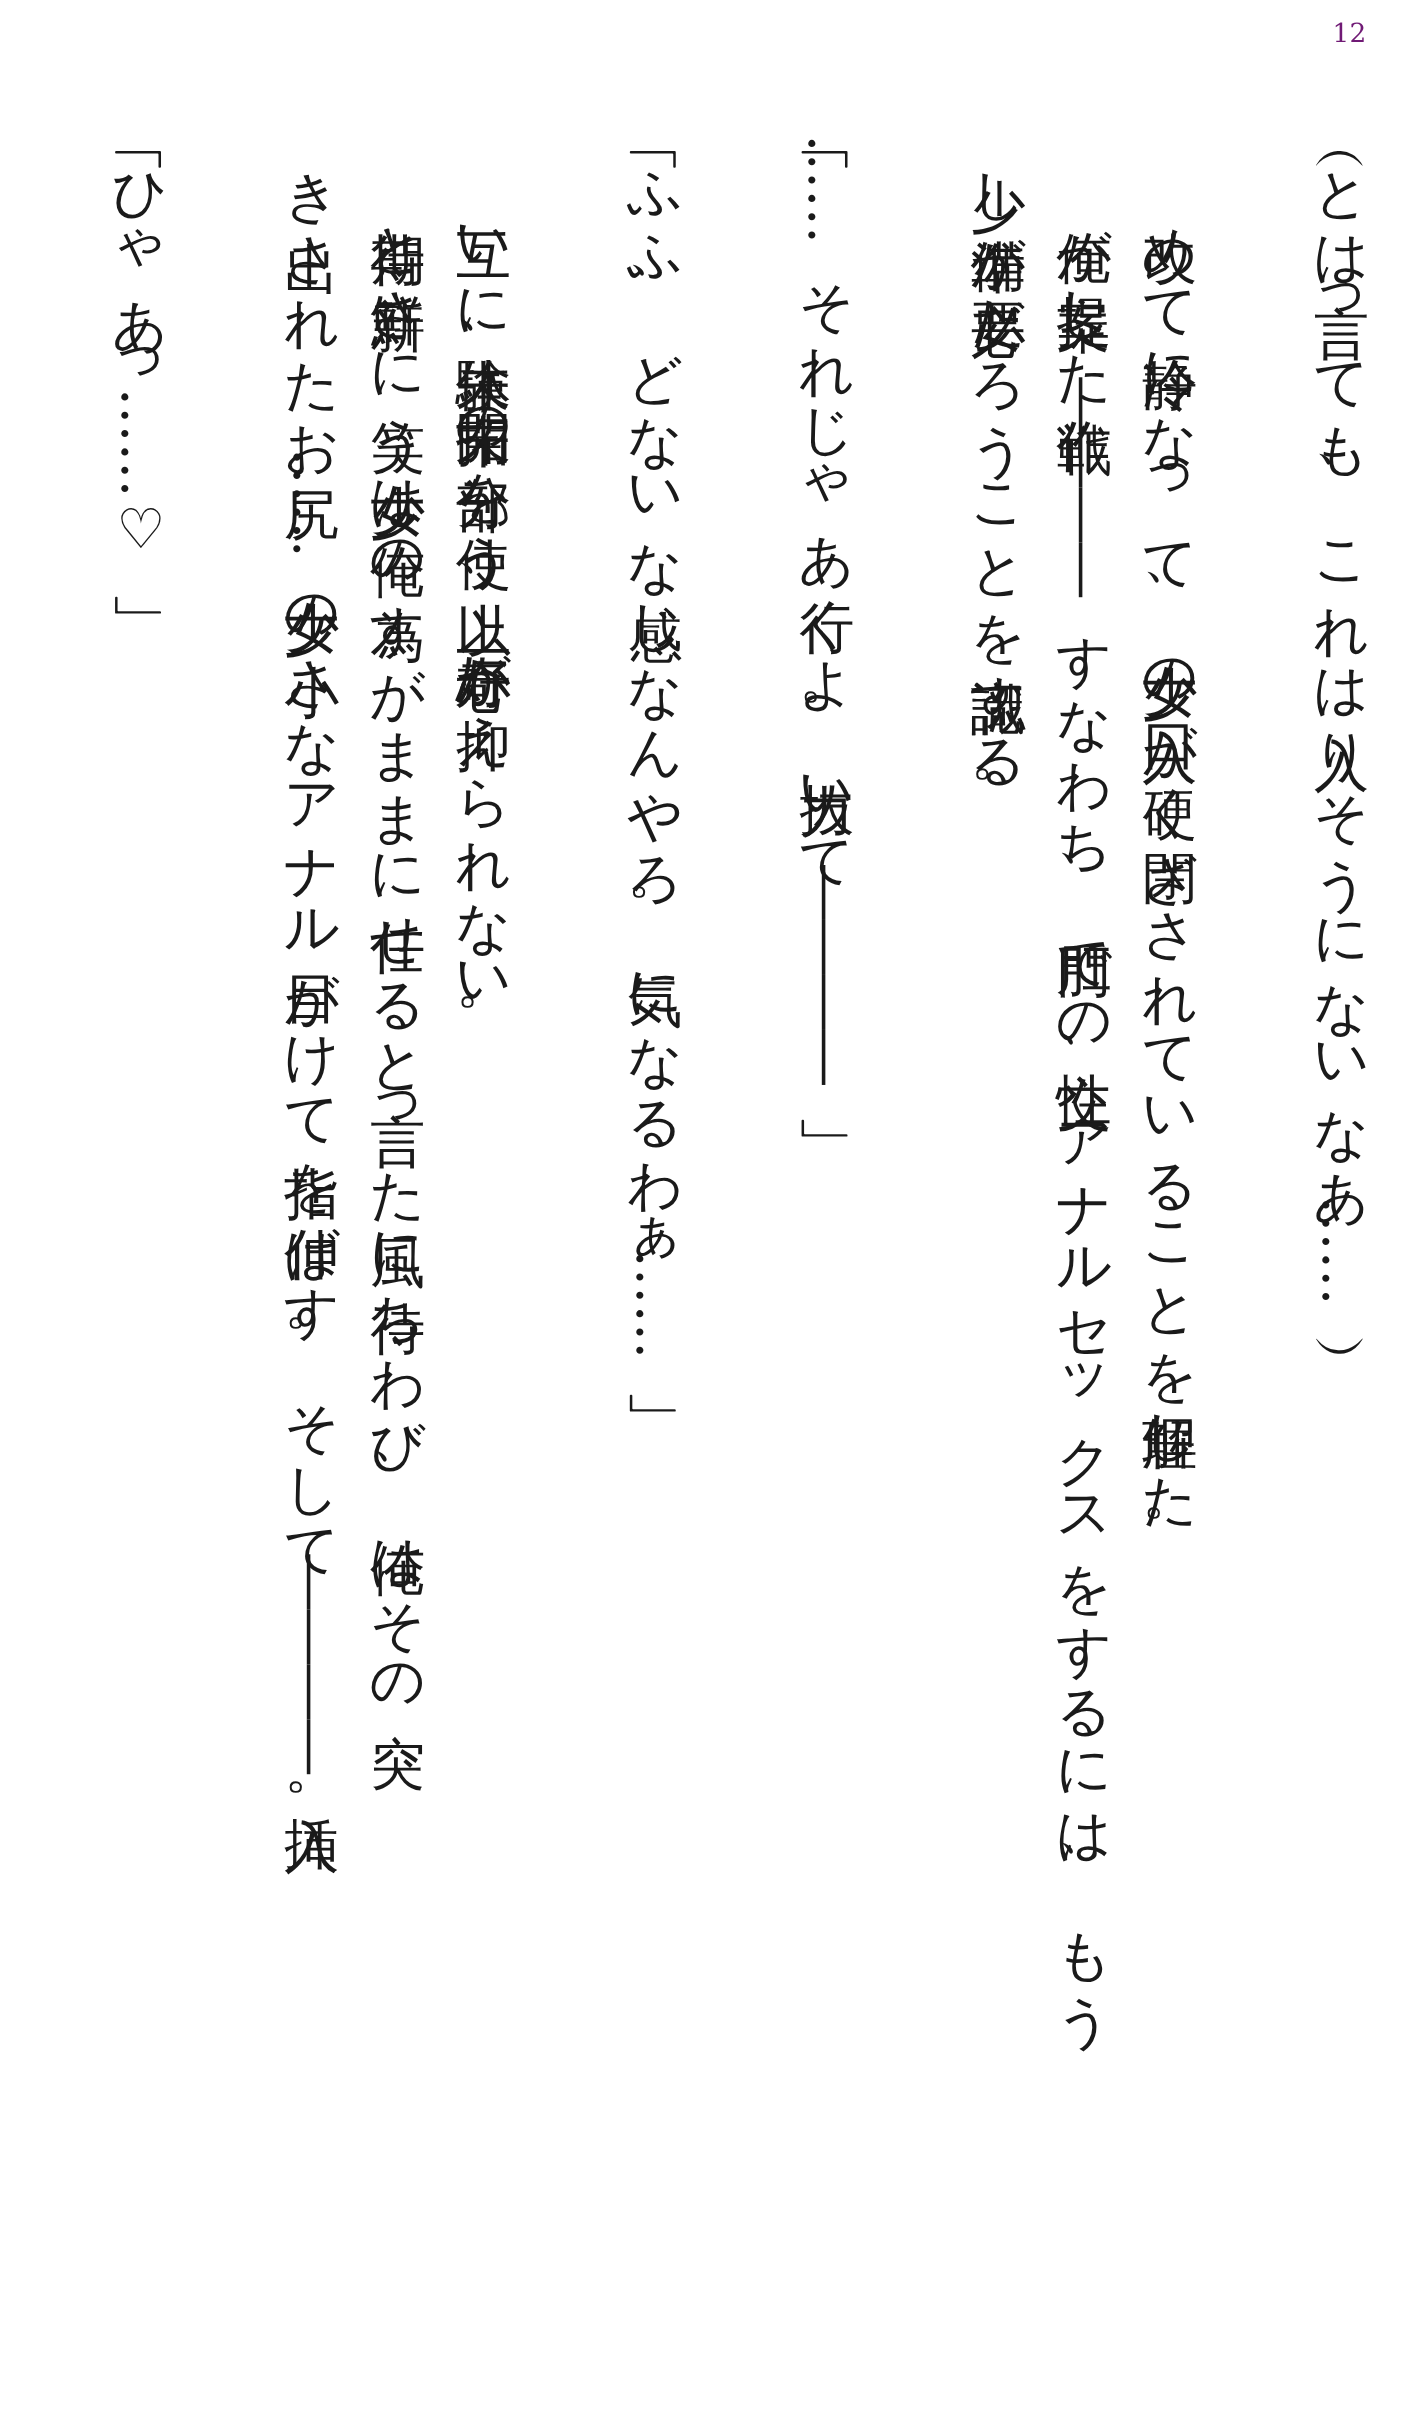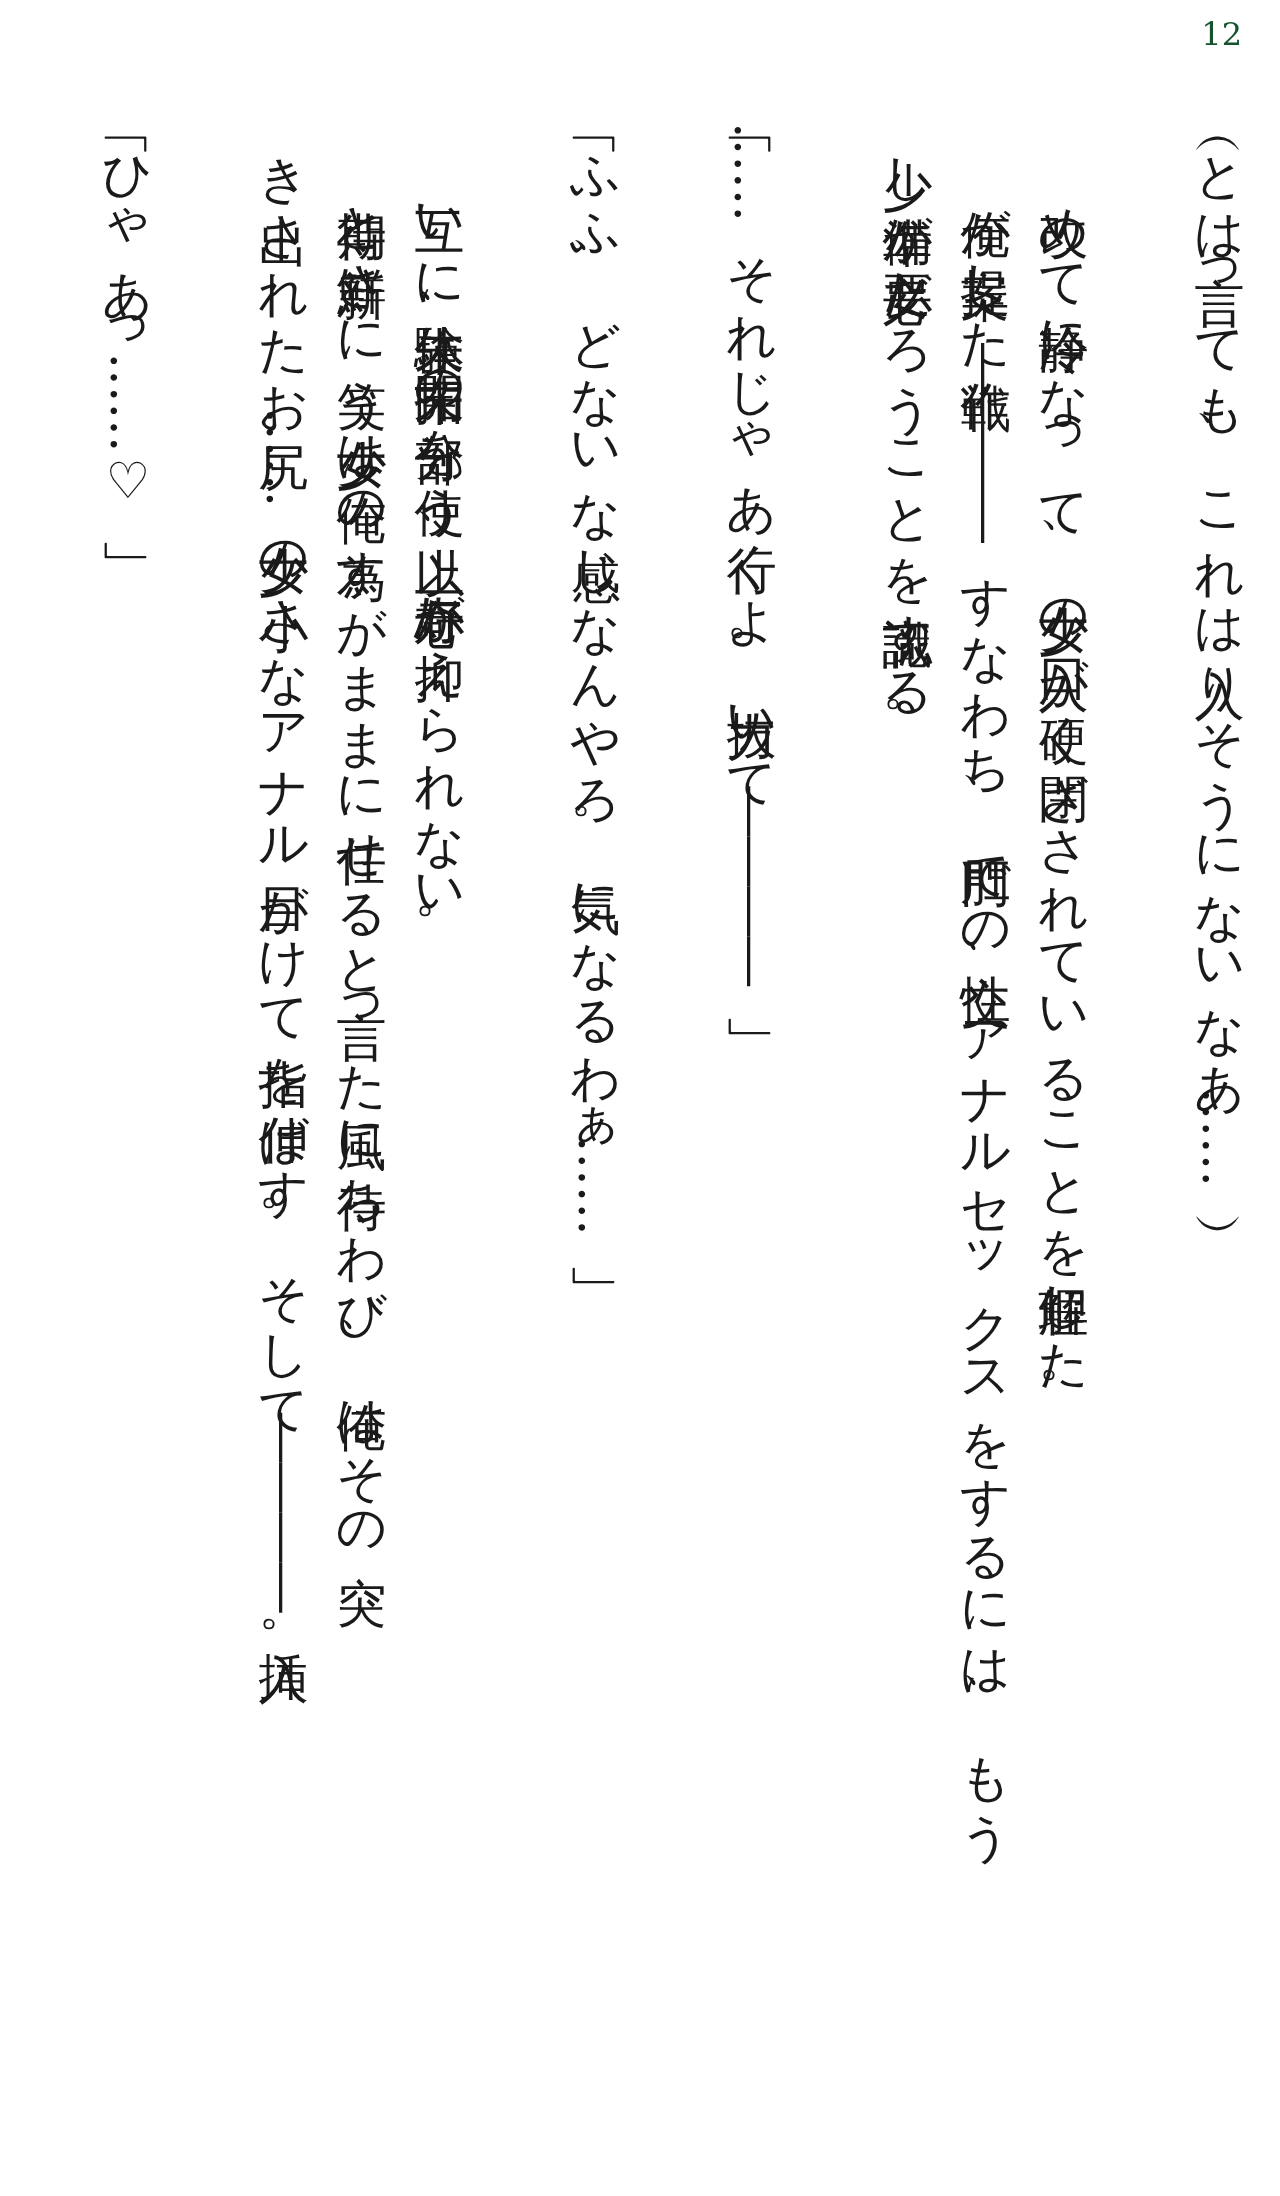--- a/index.html
+++ b/index.html
@@ -16,23 +16,23 @@
   }
   .page {
     position: absolute;
     inset: 0;
     background: #ffffff;
   }
   .page-number {
     position: absolute;
     top: 18px;
     right: 38px;
-    font-size: 32px;
+    font-size: 24px;
     line-height: 1;
-    color: #14532d;
+    color: #701a75;
     font-family: "DejaVu Serif", "Liberation Serif", serif;
   }
   .text-area {
     position: absolute;
     top: 122px;
     right: 21px;
     height: 2074px;
     writing-mode: vertical-rl;
     text-orientation: mixed;
     font-size: 50px;

